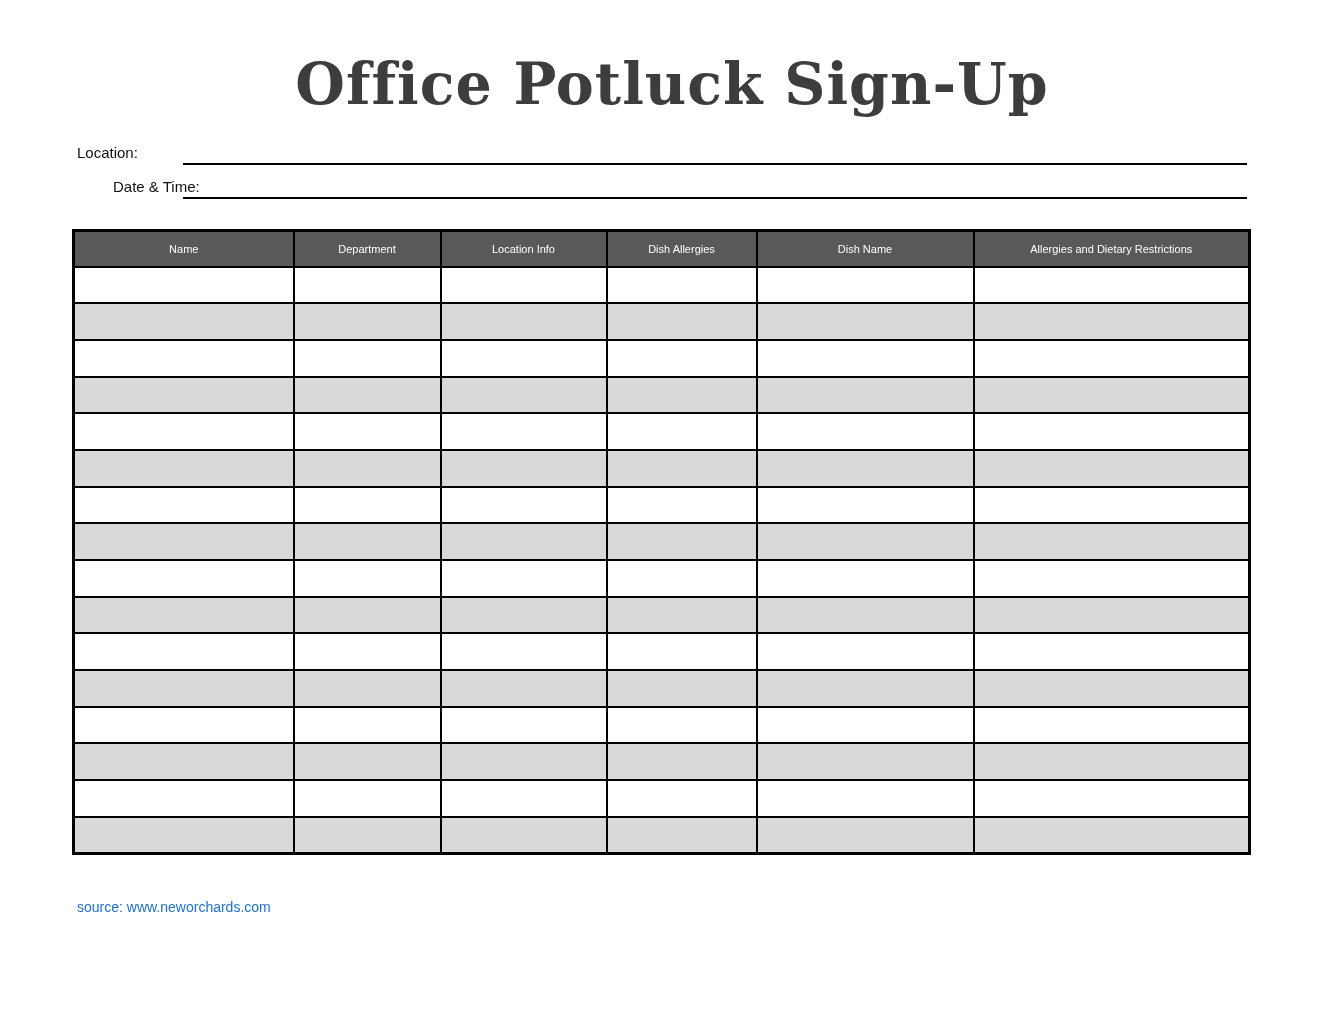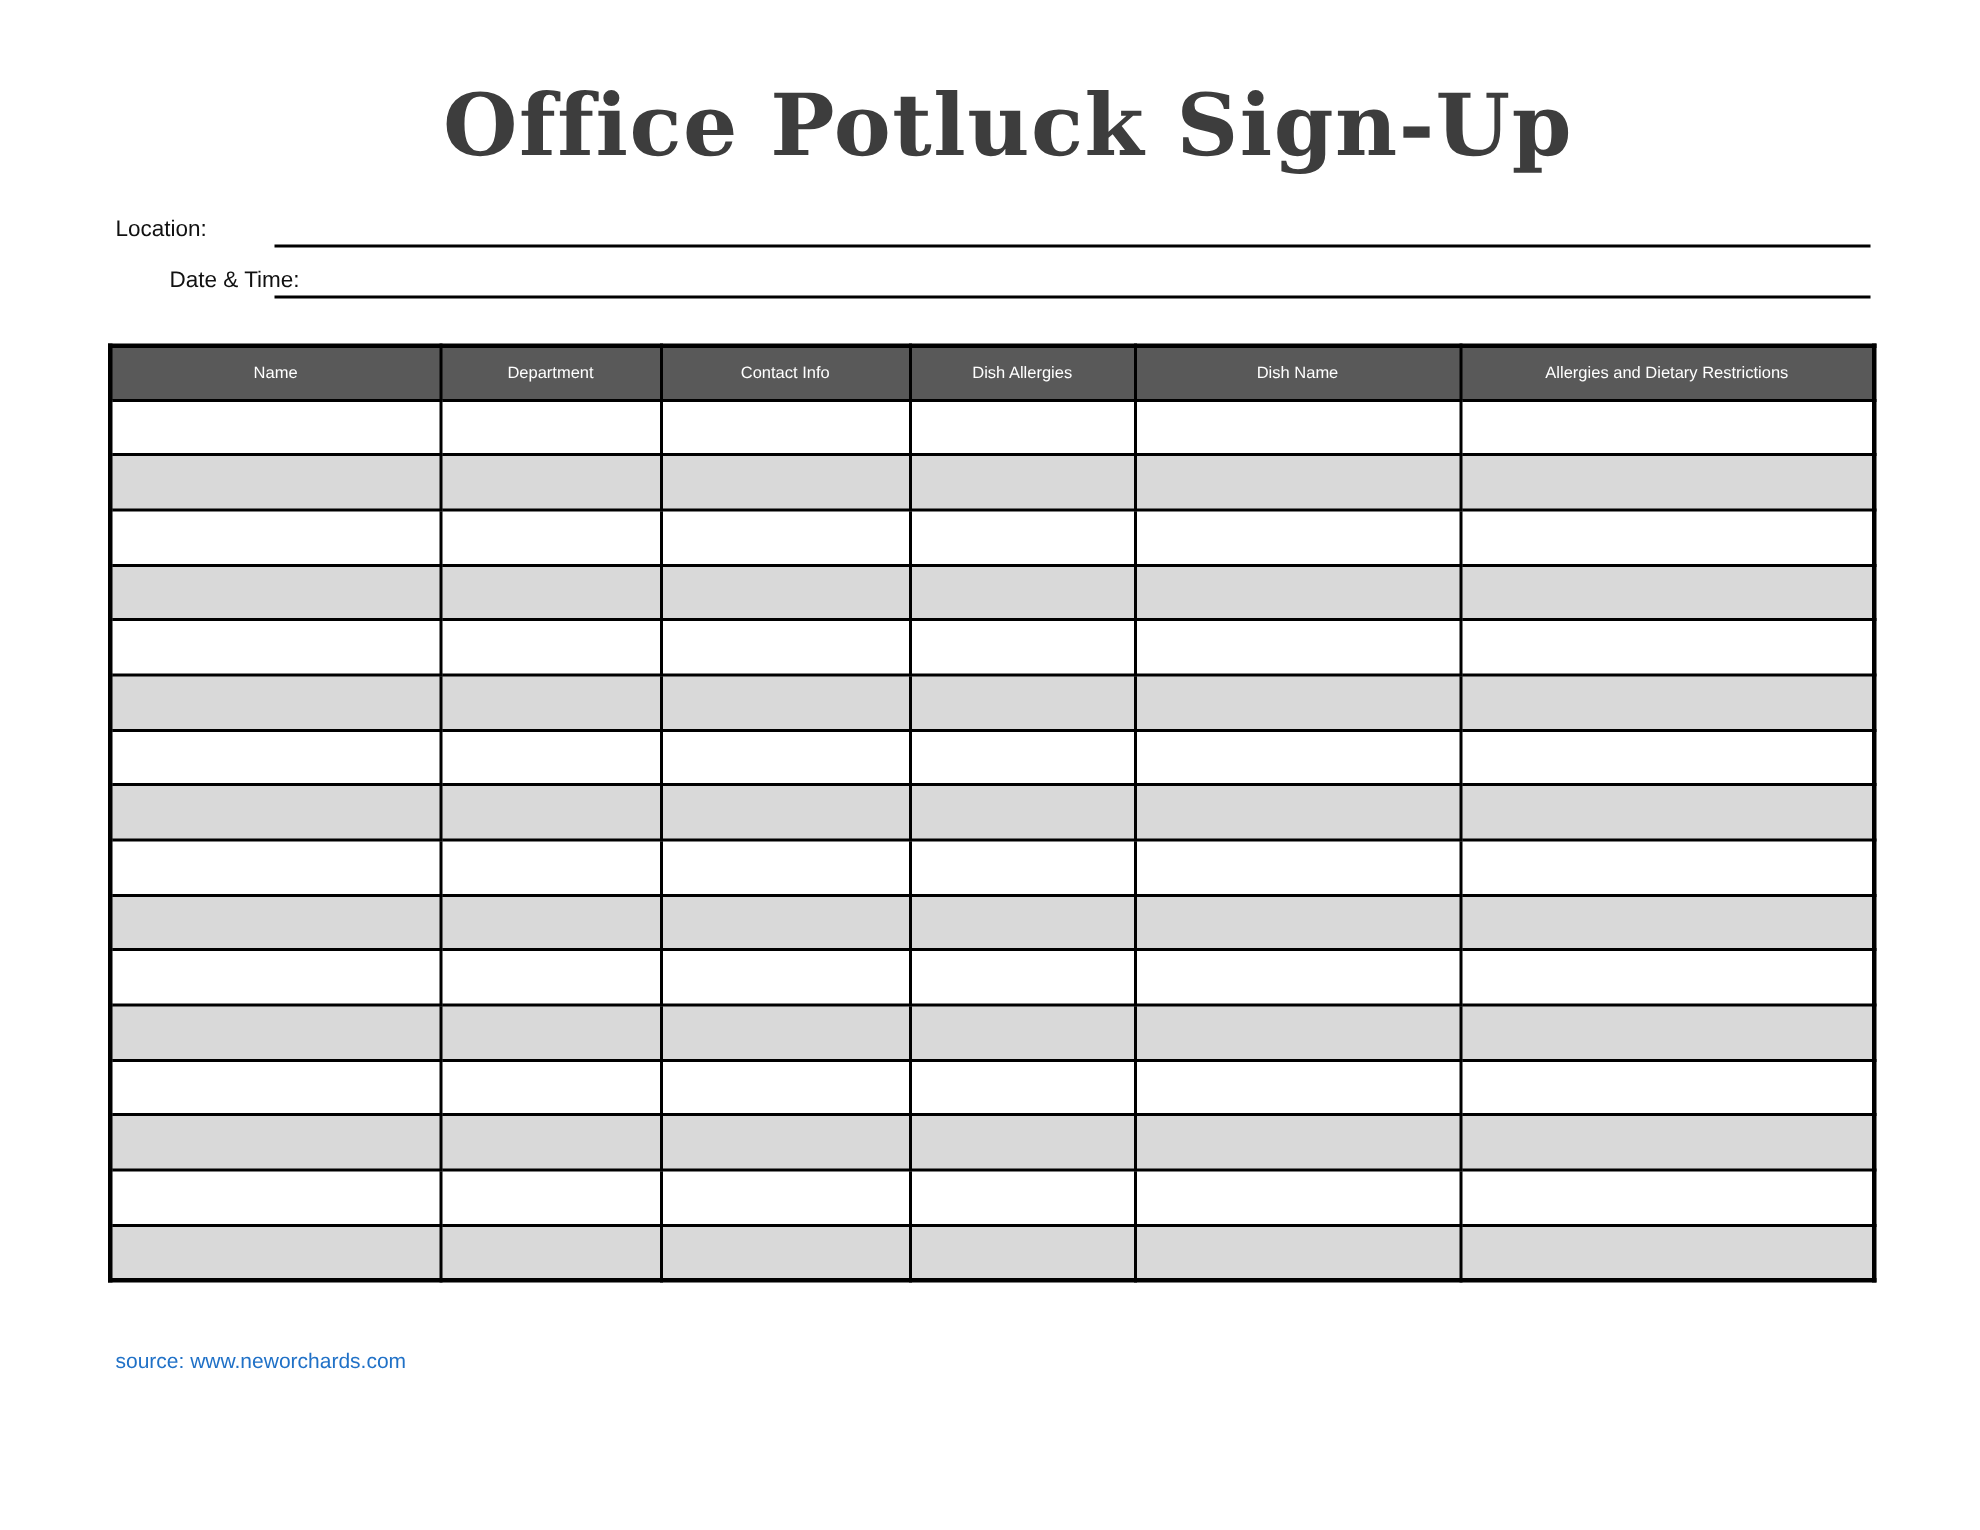--- a/index.html
+++ b/index.html
@@ -108,21 +108,21 @@
         <col class="c2">
         <col class="c3">
         <col class="c4">
         <col class="c5">
         <col class="c6">
     </colgroup>
     <thead>
       <tr id="header-row">
           <th>Name</th>
           <th>Department</th>
-          <th>Contact Info</th>
+          <th>Location Info</th>
           <th>Dish Allergies</th>
           <th>Dish Name</th>
           <th>Allergies and Dietary Restrictions</th>
         </tr>
     </thead>
     <tbody id="table-body">
         <tr>
           <td></td>
           <td></td>
           <td></td>

